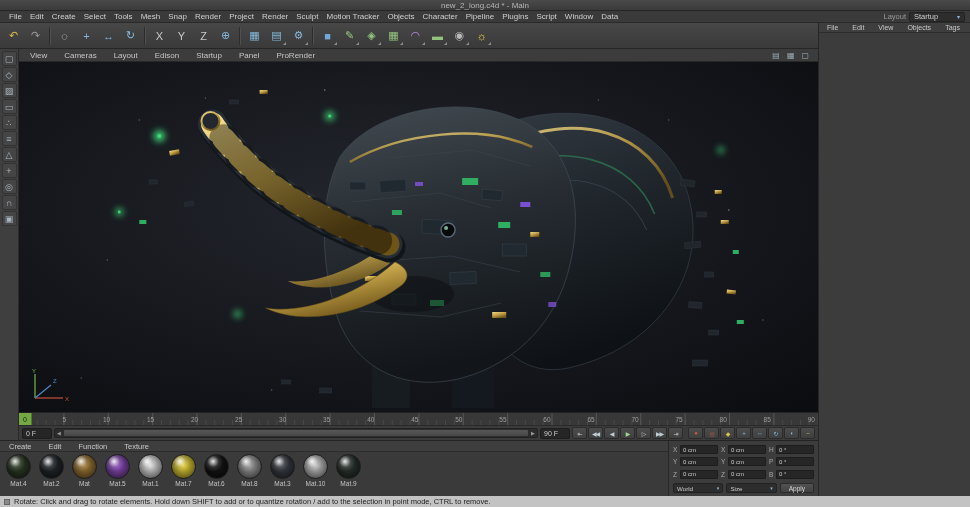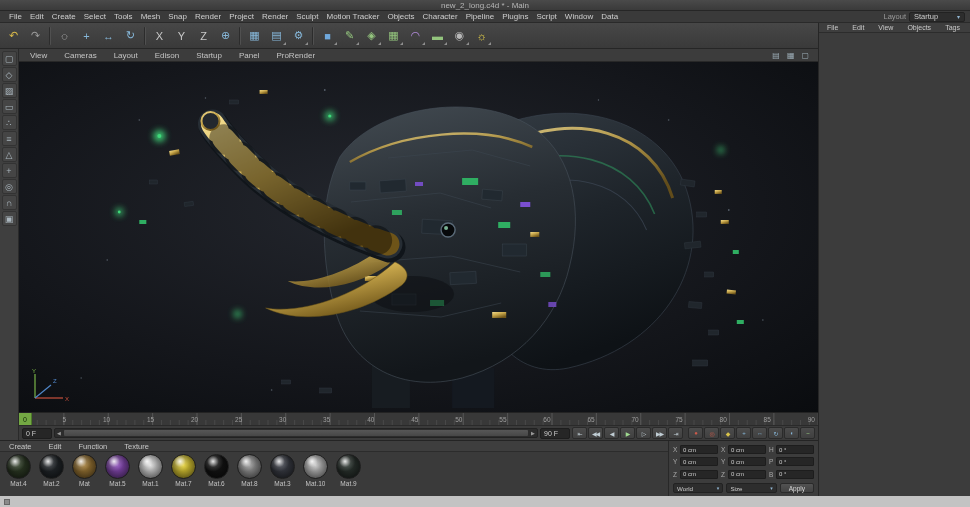--- a/index.html
+++ b/index.html
@@ -1127,13 +1127,14 @@
           <span class="b">MAXON</span>
           <span>CINEMA 4D</span>
         </div>
       </div>
     </div>
   </div>
 </div>
 
 <div class="statusbar">
   <span class="sb-icon"></span>
+  <span>Rotate: Click and drag to rotate elements. Hold down SHIFT to add or to quantize rotation / add to the selection in point mode, CTRL to remove.</span>
 </div>
 
 </body></html>

